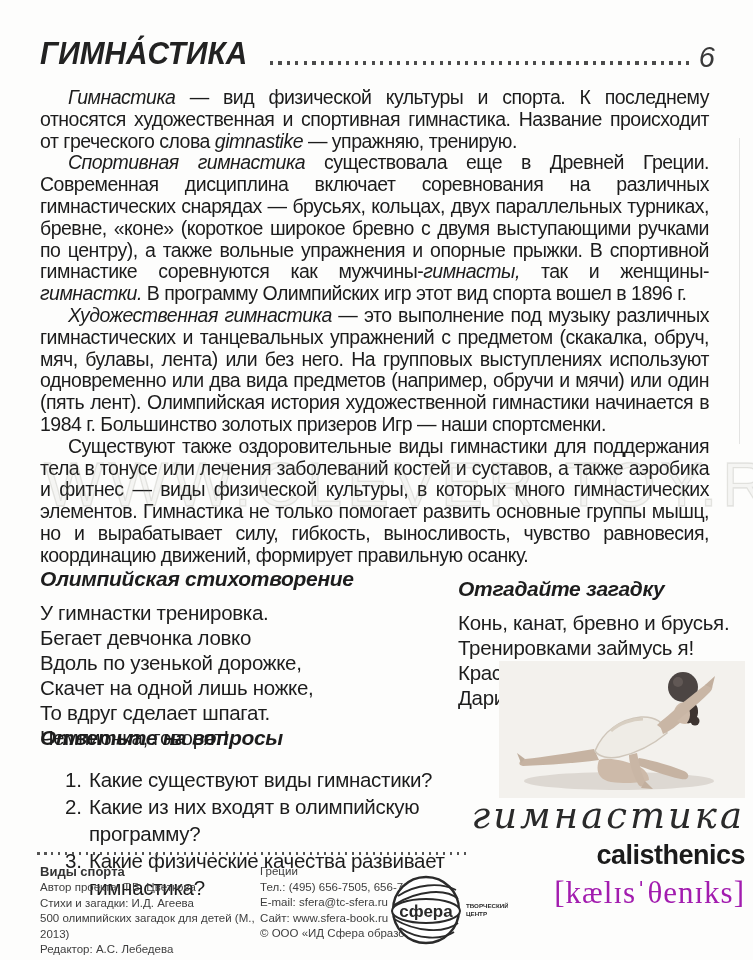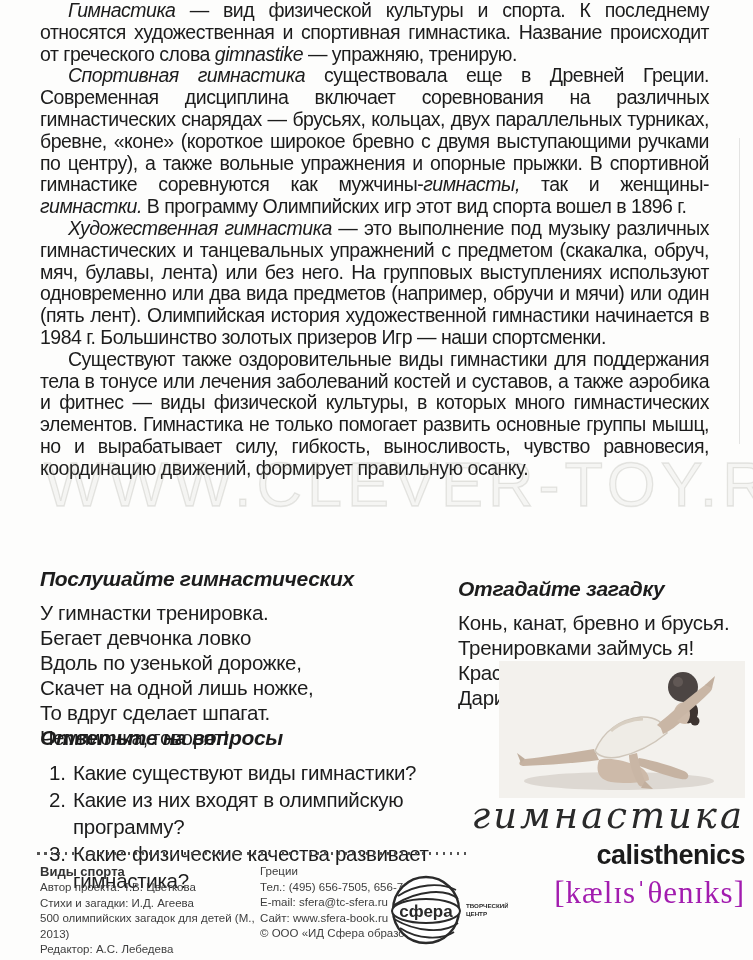--- a/index.html
+++ b/index.html
@@ -29,21 +29,21 @@
              pointer-events:none;white-space:nowrap;}
 
   
   .abs{position:absolute;}
   .sec-heading{font-size:21px;font-weight:bold;font-style:italic;color:#1d1d1d;
                margin:0 0 9px 0;letter-spacing:-0.3px;}
   .pre{white-space:pre-line;}
   .verse{font-size:20.5px;line-height:25px;letter-spacing:-0.3px;color:#1d1d1d;}
   .verse em{font-style:italic;}
 
-  .questions ol{margin:0;padding-left:31px;font-size:20.5px;line-height:27px;
+  .questions ol{margin:16px;padding-left:31px;font-size:20.5px;line-height:27px;
                 letter-spacing:-0.3px;}
   .questions li{padding-left:2px;}
 
   
   .photo{left:499px;top:661px;width:246px;height:137px;overflow:hidden;}
 
   
   .vocab{left:440px;top:795px;width:305px;text-align:right;}
   .ru-script{font-family:"DejaVu Serif","Liberation Serif",serif;font-style:italic;
              font-size:37px;letter-spacing:3px;color:#2a2a2a;line-height:42px;}
@@ -62,32 +62,37 @@
   .f-lines{font-size:11.5px;line-height:15.6px;white-space:pre-line;}
   .logo{left:388px;top:872px;width:120px;height:80px;}
 
   .edge-line{left:739px;top:138px;width:1px;height:306px;background:rgba(0,0,0,0.10);}
 </style>
 </head>
 <body>
 
 <div class="page">
 
+  <div class="header">
+    <span class="title">ГИМНА́СТИКА</span>
+    <span class="leader"></span>
+    <span class="pagenum">6</span>
+  </div>
 
   <div class="maintext">
     <p><em>Гимнастика</em><span> — вид физической культуры и спорта. К последнему относятся художественная и спортивная гимнастика. Название происходит от греческого слова </span><em>gimnastike</em><span> — упражняю, тренирую.</span></p>
     <p><em>Спортивная гимнастика</em><span> существовала еще в Древней Греции. Современная дисциплина включает соревнования на различных гимнастических снарядах — брусьях, кольцах, двух параллельных турниках, бревне, «коне» (короткое широкое бревно с двумя выступающими ручками по центру), а также вольные упражнения и опорные прыжки. В спортивной гимнастике соревнуются как мужчины-</span><em>гимнасты,</em><span> так и женщины-</span><em>гимнастки.</em><span> В программу Олимпийских игр этот вид спорта вошел в 1896 г.</span></p>
     <p><em>Художественная гимнастика</em><span> — это выполнение под музыку различных гимнастических и танцевальных упражнений с предметом (скакалка, обруч, мяч, булавы, лента) или без него. На групповых выступлениях используют одновременно или два вида предметов (например, обручи и мячи) или один (пять лент). Олимпийская история художественной гимнастики начинается в 1984 г. Большинство золотых призеров Игр — наши спортсменки.</span></p>
     <p><span>Существуют также оздоровительные виды гимнастики для поддержания тела в тонусе или лечения заболеваний костей и суставов, а также аэробика и фитнес — виды физической культуры, в которых много гимнастических элементов. Гимнастика не только помогает развить основные группы мышц, но и вырабатывает силу, гибкость, выносливость, чувство равновесия, координацию движений, формирует правильную осанку.</span></p>
   </div>
 
   <div class="watermark">WWW.CLEVER-TOY.RU</div>
 
   <div class="abs" style="left:40px;top:567px;width:420px;">
-    <h3 class="sec-heading">Послушайте гимнастических</h3>
+    <h3 class="sec-heading">Олимпийская стихотворение</h3>
     <div class="verse pre">У гимнастки тренировка.
 Бегает девчонка ловко
 Вдоль по узенькой дорожке,
 Скачет на одной лишь ножке,
 То вдруг сделает шпагат.
 Чемпионка, говорят!</div>
   </div>
 
   <div class="abs" style="left:458px;top:577px;width:290px;">
     <h3 class="sec-heading">Отгадайте загадку</h3>

